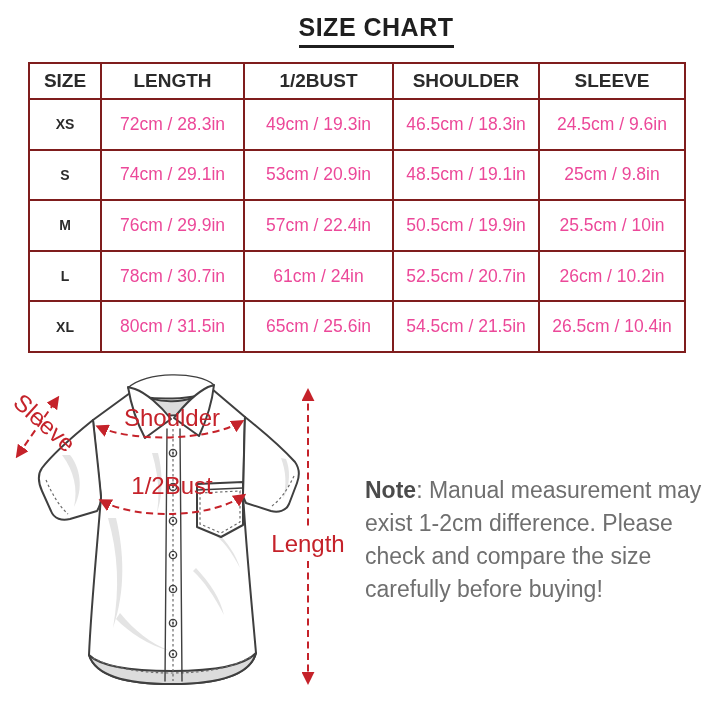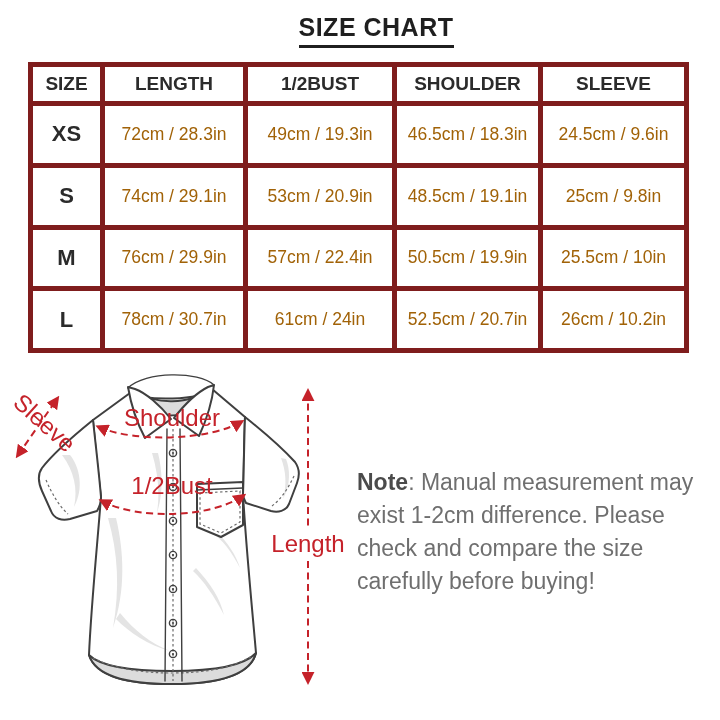--- a/index.html
+++ b/index.html
@@ -12,33 +12,33 @@
   .title-wrap { position:absolute; top:13px; left:0; width:720px; text-align:center;padding-left:32px; }
   .title {
     display:inline-block; margin:0; font-size:25px; font-weight:bold; color:#1f1f1f;
     letter-spacing:0.5px; border-bottom:3px solid #1f1f1f; padding-bottom:3px;
   }
   table.size-table {
     position:absolute; left:28px; top:62px; width:656px; height:291px;
     border-collapse:collapse; table-layout:fixed;
   }
   table.size-table th, table.size-table td {
-    border:5px solid #7f1d1d; text-align:center; vertical-align:middle;
+    border:2px solid #7f1d1d; text-align:center; vertical-align:middle;
     height:32px; padding:6px; white-space:nowrap;
   }
   table.size-table th { font-size:19px; font-weight:bold; color:#2b2b2b; }
-  td.size-cell { font-size:22px; font-weight:bold; color:#2b2b2b; }
-  td.val-cell { font-size:17.5px; font-weight:normal; color:#a16207; }
+  td.size-cell { font-size:14px; font-weight:bold; color:#2b2b2b; }
+  td.val-cell { font-size:17.5px; font-weight:normal; color:#ec4899; }
   col.c-size{width:72px;} col.c-length{width:143px;} col.c-bust{width:149px;}
   col.c-shoulder{width:146px;} col.c-sleeve{width:146px;}
 
   .diagram { position:absolute; left:0px; top:363px; width:345px; height:350px; }
   .note {
     position:absolute; left:357px; top:466px; width:340px;
-    font-size:23px; line-height:33px; color:#6f6f6f; margin:0;
+    font-size:23px; line-height:33px; color:#6f6f6f; margin:8px;
   }
   .note b { color:#4b4b4b; font-weight:bold; }
 
   
   .ink { stroke:var(--ink); stroke-width:2; fill:#ffffff; stroke-linejoin:round; stroke-linecap:round; }
   .ink-thin { stroke:var(--ink); stroke-width:1.4; fill:none; stroke-linecap:round; }
   .stitch { stroke:#6a6a6a; stroke-width:1.2; fill:none; stroke-dasharray:2.5 2.5; }
   .shade { fill:#e4e4e4; stroke:none; }
   .inner-gray { fill:#dcdcdc; }
   .meas { stroke:var(--accent); stroke-width:2; fill:none; stroke-dasharray:7 4.5; }
@@ -90,20 +90,27 @@
         <td class="val-cell">57cm / 22.4in</td>
         <td class="val-cell">50.5cm / 19.9in</td>
         <td class="val-cell">25.5cm / 10in</td>
       </tr>
       <tr>
         <td class="size-cell">L</td>
         <td class="val-cell">78cm / 30.7in</td>
         <td class="val-cell">61cm / 24in</td>
         <td class="val-cell">52.5cm / 20.7in</td>
         <td class="val-cell">26cm / 10.2in</td>
+      </tr>
+      <tr>
+        <td class="size-cell">XL</td>
+        <td class="val-cell">80cm / 31.5in</td>
+        <td class="val-cell">65cm / 25.6in</td>
+        <td class="val-cell">54.5cm / 21.5in</td>
+        <td class="val-cell">26.5cm / 10.4in</td>
       </tr>
     </tbody>
 </table>
 
 <svg class="diagram" viewBox="0 0 345 350" xmlns="http://www.w3.org/2000/svg">
   <defs>
     <marker id="arrE" viewBox="0 0 10 10" refX="7" refY="5" markerWidth="6.5" markerHeight="6.5" orient="auto">
       <path d="M0,0 L10,5 L0,10 Z" class="accent-fill"></path>
     </marker>
     <marker id="arrS" viewBox="0 0 10 10" refX="7" refY="5" markerWidth="6.5" markerHeight="6.5" orient="auto-start-reverse">

